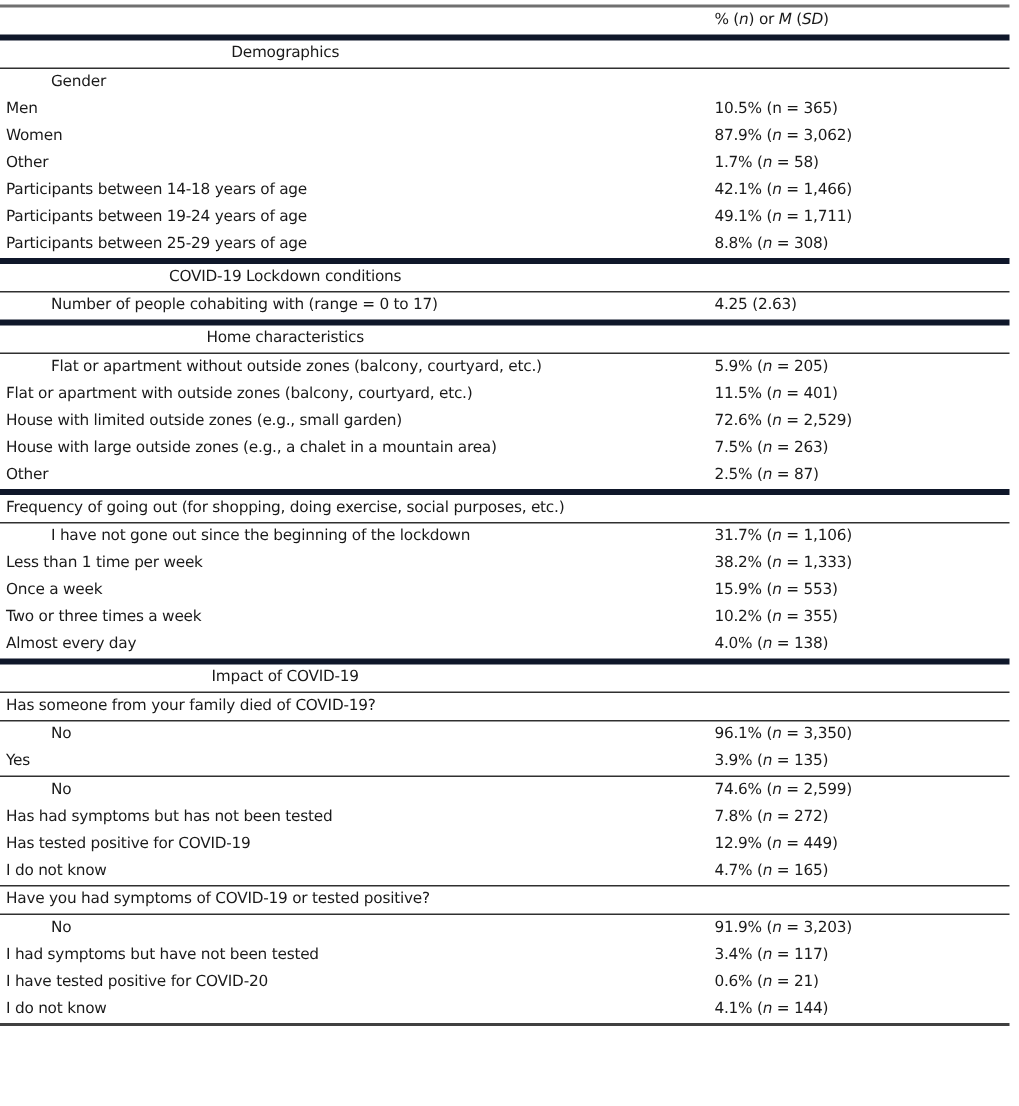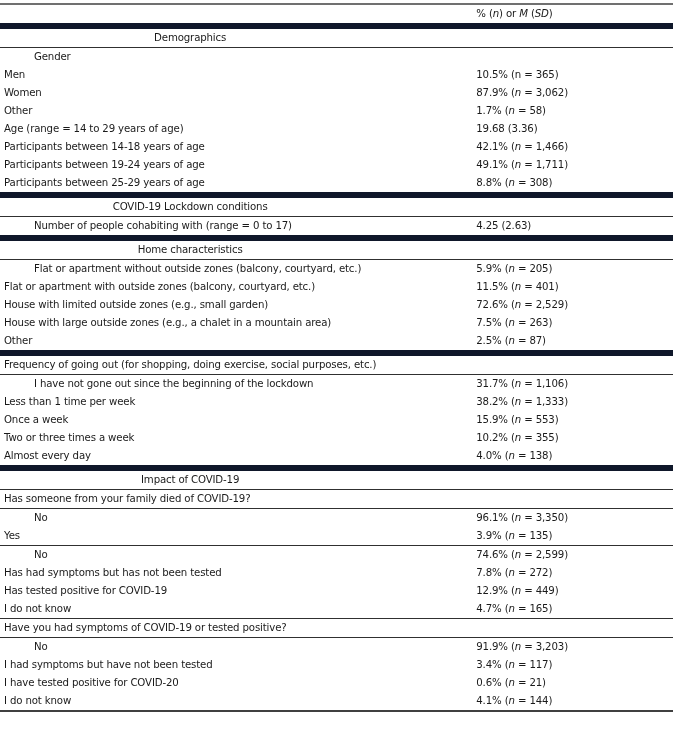--- a/index.html
+++ b/index.html
@@ -6,21 +6,21 @@
   body { width: 679px; height: 737px; overflow: hidden; font-family: "DejaVu Sans", sans-serif; color: #1a1a1a; }
   .tbl { position: absolute; left: 0; top: 3px; width: 673px; border-collapse: collapse; font-size: 10.2px; letter-spacing: -0.15px; }
   .tbl td { padding: 0 4px; height: 18px; line-height: 18px; white-space: nowrap; }
   .tbl td.val { text-align: left; width: 220px; padding-left: 10px; }
   .top-rule { border-top: 2px solid #707070; }
   .rule-dark { border-bottom: 1.3px solid #303030; }
   .sec td.lbl { text-align: center; }
   .sec td { height: 18px; }
   .sub td.lbl { }
   tr.first-in-block td { border-top: 1.3px solid #303030; padding-left: 34px; }
-  tr.sec td { border-top: 6px solid #0f172a; margin-left: 44px; }
+  tr.sec td { border-top: 4px solid #0f172a; margin-left: 44px; }
   tr.sub td { border-top: 1.3px solid #303030; }
   tr.last td { border-bottom: 2px solid #404040; }
   i { font-style: italic; }
   .sec-pad { padding-right: 90px !important; }
 </style>
 </head>
 <body>
 
 <table class="tbl">
   <tbody id="tbody">
@@ -42,24 +42,20 @@
         <td class="lbl">Men</td>
         <td class="val"><span>10.5%</span><span> (</span><span>n</span><span> = </span><span>365</span><span>)</span></td>
       </tr>
       <tr class="data-row">
         <td class="lbl">Women</td>
         <td class="val"><span>87.9%</span><span> (</span><i>n</i><span> = </span><span>3,062</span><span>)</span></td>
       </tr>
       <tr class="data-row">
         <td class="lbl">Other</td>
         <td class="val"><span>1.7%</span><span> (</span><i>n</i><span> = </span><span>58</span><span>)</span></td>
-      </tr>
-      <tr class="data-row">
-        <td class="lbl">Age (range = 14 to 29 years of age)</td>
-        <td class="val"><span>19.68 (3.36)</span></td>
       </tr>
       <tr class="data-row">
         <td class="lbl">Participants between 14-18 years of age</td>
         <td class="val"><span>42.1%</span><span> (</span><i>n</i><span> = </span><span>1,466</span><span>)</span></td>
       </tr>
       <tr class="data-row">
         <td class="lbl">Participants between 19-24 years of age</td>
         <td class="val"><span>49.1%</span><span> (</span><i>n</i><span> = </span><span>1,711</span><span>)</span></td>
       </tr>
       <tr class="data-row">

